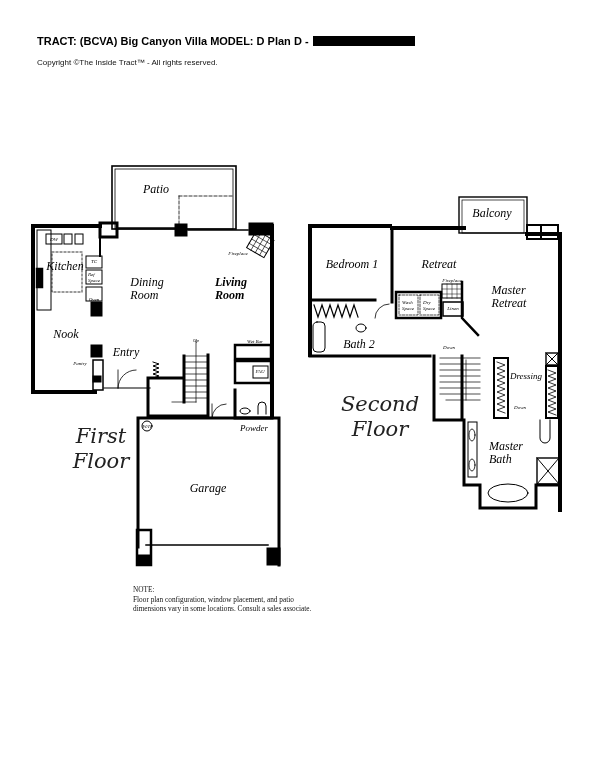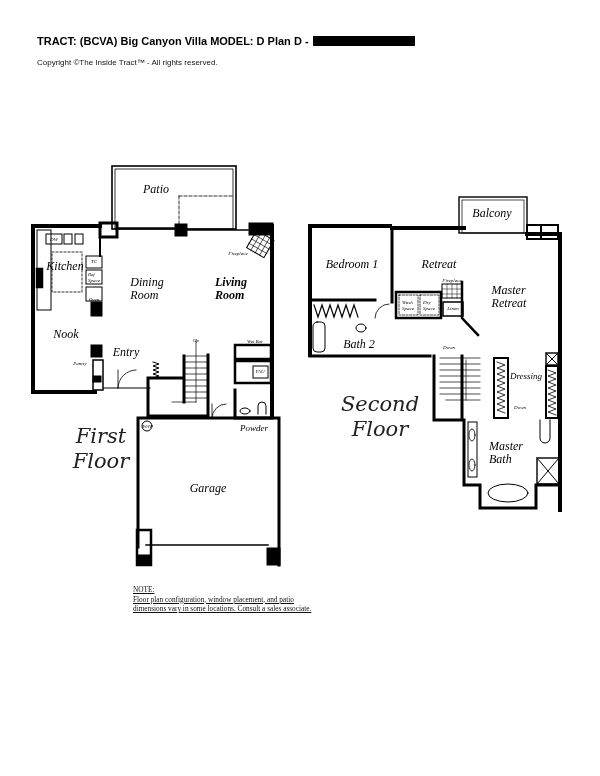--- a/index.html
+++ b/index.html
@@ -4,21 +4,21 @@
 <style>
   html,body{margin:0;padding:0;background:#fff;}
   body{width:600px;height:776px;position:relative;overflow:hidden;font-family:"Liberation Sans",sans-serif;color:#000;}
   .hdr{position:absolute;left:37px;top:35px;font-weight:bold;font-size:11px;letter-spacing:0;white-space:nowrap;}
   .redact{display:inline-block;width:102px;height:10px;background:#000;vertical-align:-1px;margin-left:4px;}
   .copy{position:absolute;left:37px;top:46px;font-size:8px;white-space:nowrap;color:#111;margin-top:12px;}
   .plan{position:absolute;left:0;top:0;width:600px;height:776px;}
   .lbl{position:absolute;font-family:"Liberation Serif",serif;font-style:italic;font-size:12px;line-height:13px;text-align:left;white-space:nowrap;transform:translate(-50%,0);}
   .sm{font-size:5px;line-height:6px;font-style:italic;}
   .script{position:absolute;font-family:"DejaVu Serif",serif;font-style:italic;font-size:21px;line-height:25px;color:#222;transform:translate(-50%,0);text-align:center;white-space:nowrap;}
-  .note{position:absolute;left:133px;top:585px;font-family:"Liberation Serif",serif;font-size:7.3px;line-height:9.5px;color:#111;text-decoration:underline;}
+  .note{position:absolute;left:133px;top:585px;font-family:"Liberation Serif",serif;font-size:7.3px;line-height:9.5px;color:#111;}
 </style>
 </head>
 <body>
 
 <div class="hdr"><span>TRACT: (BCVA) Big Canyon Villa   MODEL: D Plan D  -</span><span class="redact"></span></div>
 <div class="copy">Copyright  ©The Inside Tract™ - All rights reserved.</div>
 
 <svg class="plan" viewBox="0 0 600 776" xmlns="http://www.w3.org/2000/svg">
   <g fill="none" stroke="#000" stroke-linecap="square">
 

